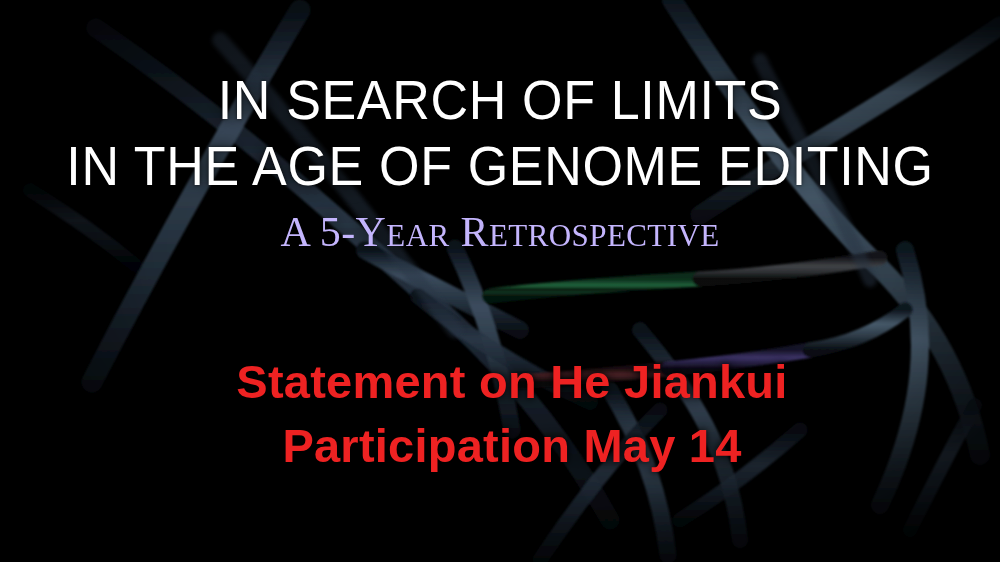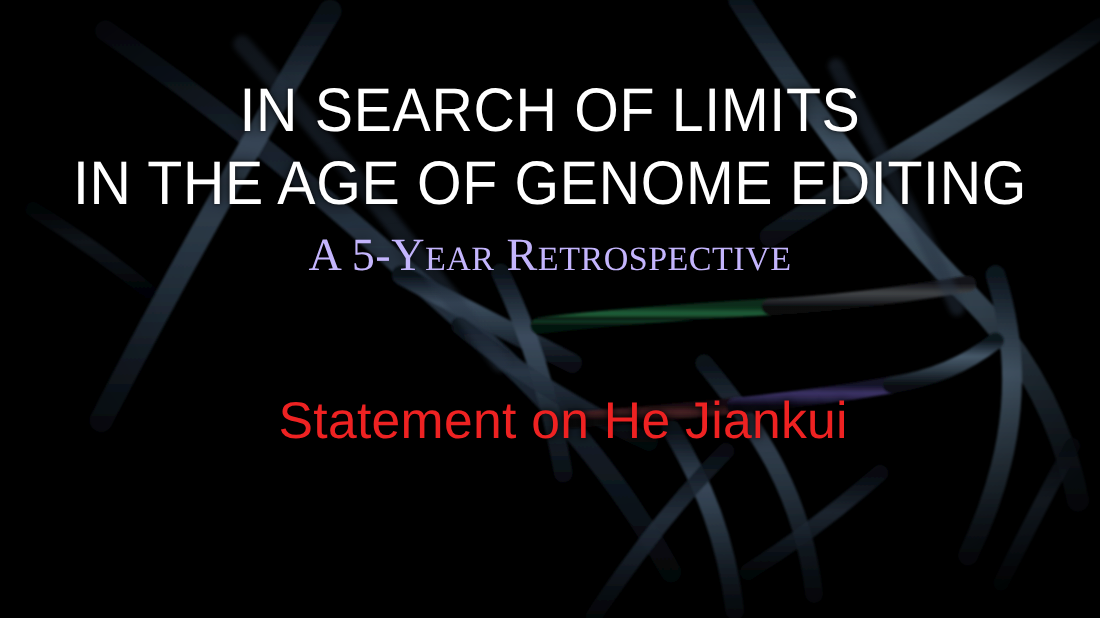--- a/index.html
+++ b/index.html
@@ -94,21 +94,21 @@
   #subtitle .sc-small { font-size: 31px; }
 
   .headline-line {
     position: absolute;
     left: 0;
     right: 0;
     text-align: center;
     white-space: nowrap;
     color: #ee2222;
     font-family: "Liberation Sans", sans-serif;
-    font-weight: 400;
+    font-weight: 700;
     font-size: 47px;
     line-height: 1.0;
     letter-spacing: 0.005em;
     text-shadow: 0 0 18px rgba(0,0,0,0.9), 0 0 6px rgba(0,0,0,0.8);
     margin-left: 24px;
   }
   #headline-line-1 { top: 358px; }
   #headline-line-2 { top: 422px; }
 </style>
 </head>
@@ -221,15 +221,16 @@
     <div id="title-line-1" class="title-line">IN SEARCH OF LIMITS</div>
 
     <div id="title-line-2" class="title-line">IN THE AGE OF GENOME EDITING</div>
 
     <div id="subtitle">
       <span class="sc-big">A 5-Y</span><span class="sc-small">EAR</span><span class="sc-big"> R</span><span class="sc-small">ETROSPECTIVE</span>
     </div>
 
     <div id="headline-line-1" class="headline-line">Statement on He Jiankui</div>
 
+    <div id="headline-line-2" class="headline-line">Participation May 14</div>
 
   </div>
 </div>
 
 </body></html>

